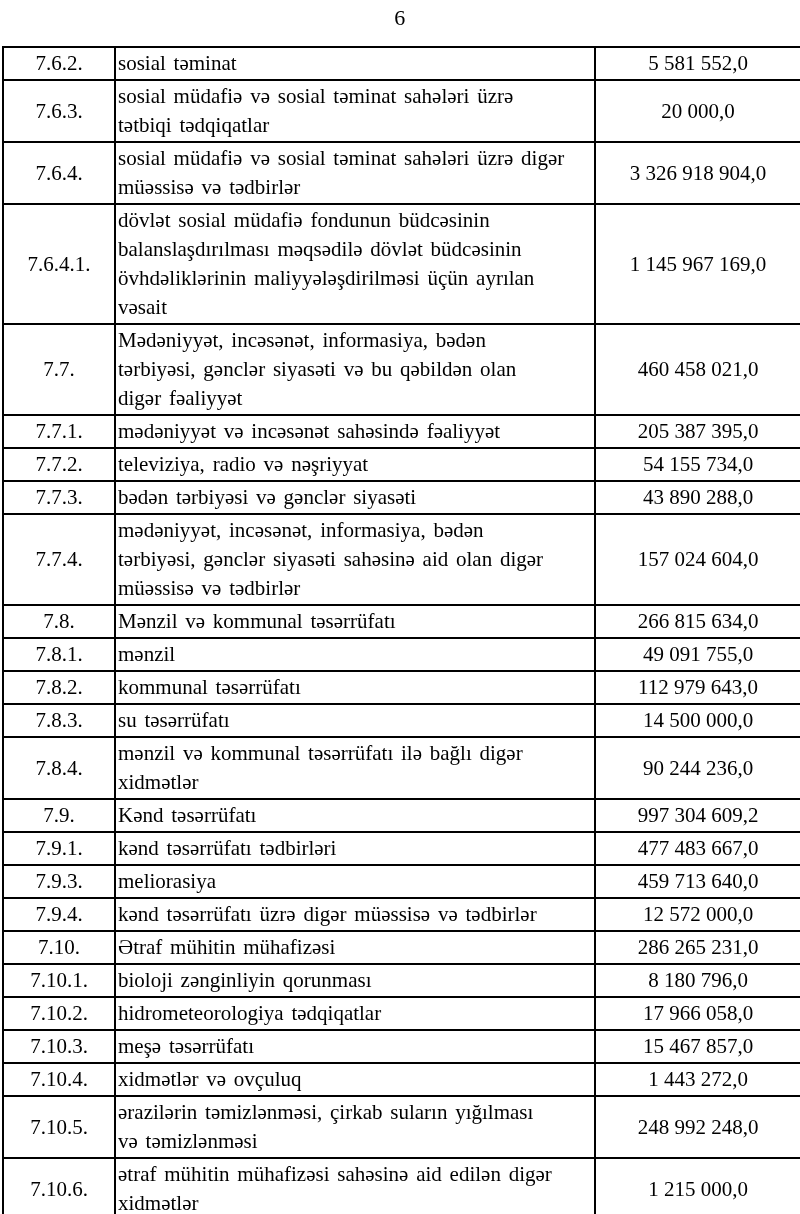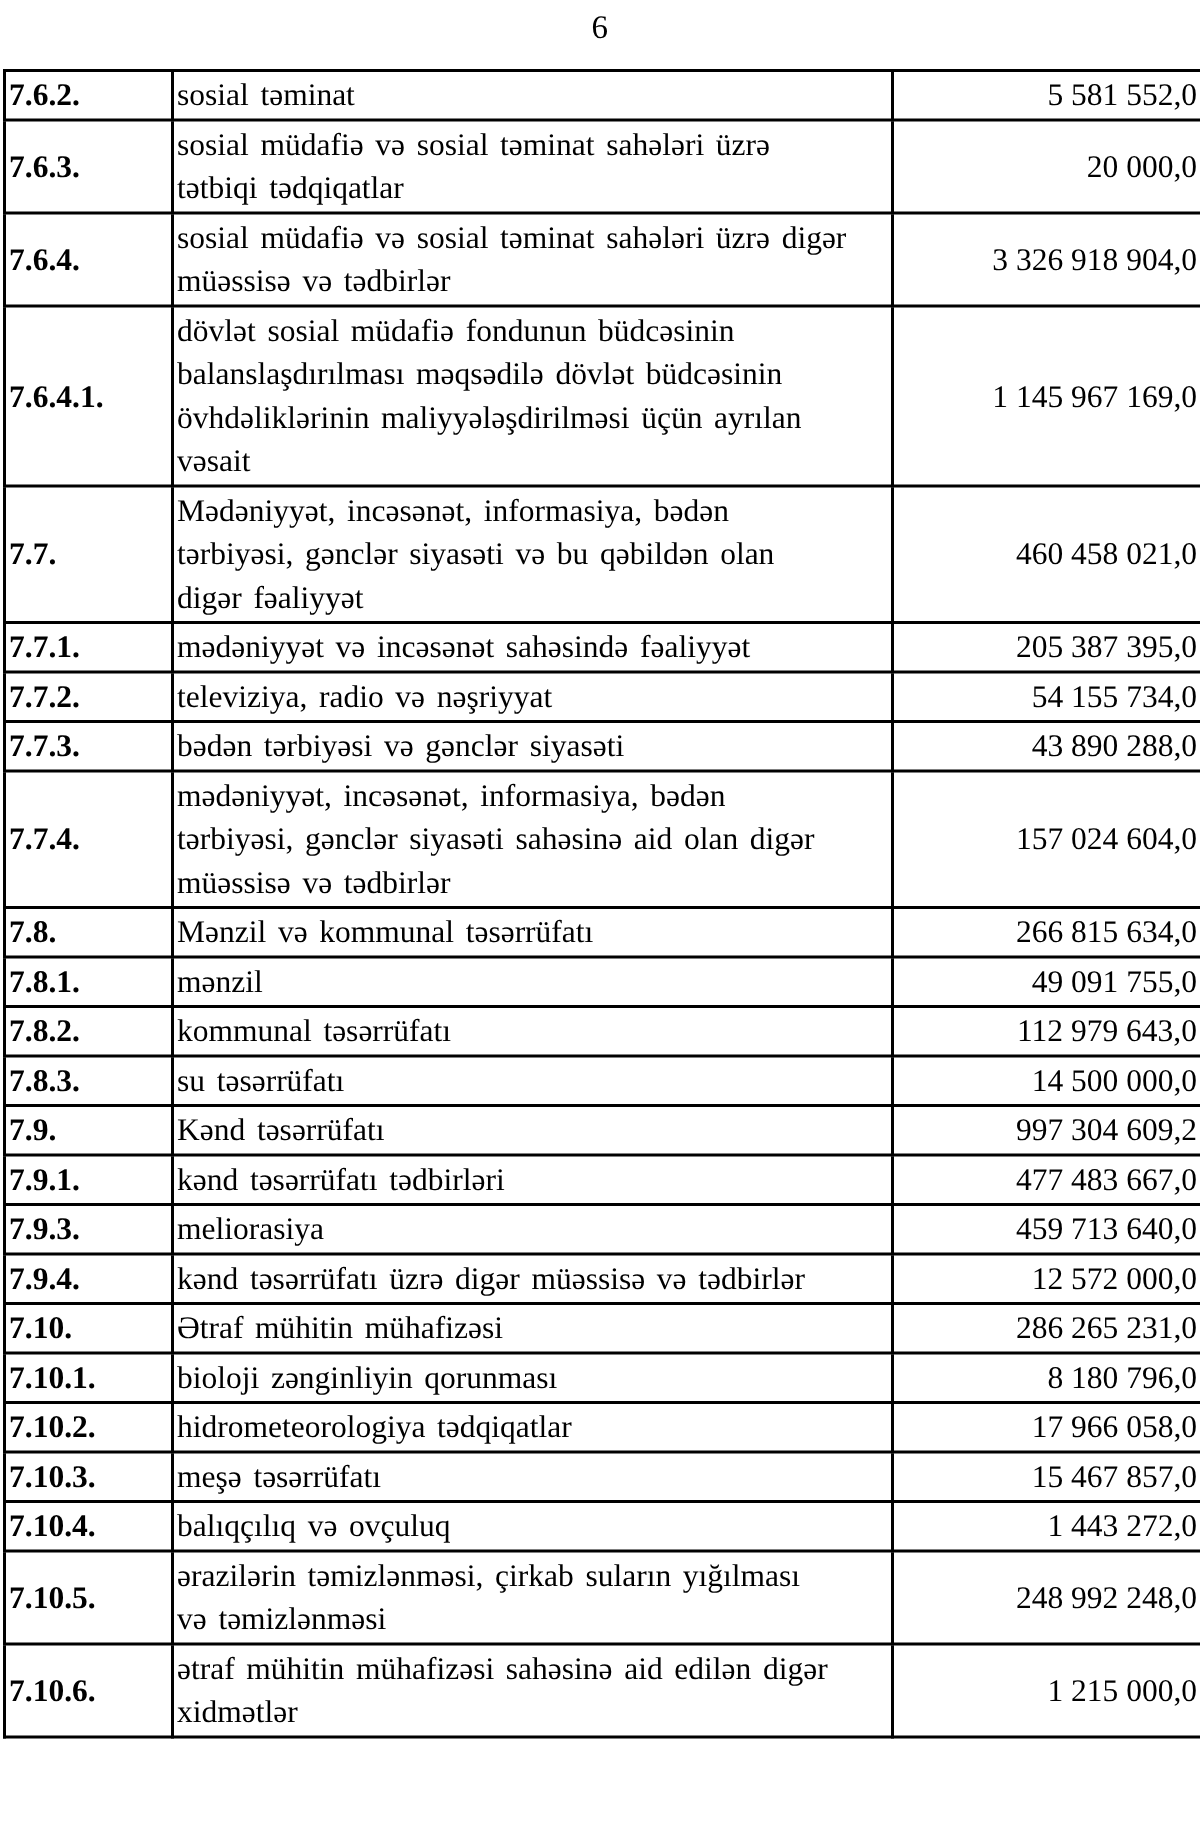--- a/index.html
+++ b/index.html
@@ -32,33 +32,33 @@
   table.budget-table td {
     border: 2px solid #000000;
     font-size: 21px;
     line-height: 29px;
     vertical-align: middle;
     padding: 1px 2px;
     overflow: hidden;
   }
   td.cell-code {
     width: 106px;
-    font-weight: bold;
+    text-align: center;
   }
   td.cell-desc {
     width: 474px;
     text-align: left;
     padding-left: 8px;
     padding-right: 4px;
     white-space: pre-line;
     word-spacing: 0.12em;
   }
   td.cell-amount {
     width: 200px;
-    text-align: right;
+    text-align: center;
     white-space: nowrap;
   }
 </style>
 </head>
 <body>
 
 <div class="page">
 
   <div class="page-number">6</div>
 
@@ -145,20 +145,26 @@
       <td class="cell-desc">kommunal təsərrüfatı</td>
       <td class="cell-amount">112 979 643,0</td>
     </tr>
 
     <tr>
       <td class="cell-code">7.8.3.</td>
       <td class="cell-desc">su təsərrüfatı</td>
       <td class="cell-amount">14 500 000,0</td>
     </tr>
 
+    <tr>
+      <td class="cell-code">7.8.4.</td>
+      <td class="cell-desc">mənzil və kommunal təsərrüfatı ilə bağlı digər
+xidmətlər</td>
+      <td class="cell-amount">90 244 236,0</td>
+    </tr>
 
     <tr>
       <td class="cell-code">7.9.</td>
       <td class="cell-desc">Kənd təsərrüfatı</td>
       <td class="cell-amount">997 304 609,2</td>
     </tr>
 
     <tr>
       <td class="cell-code">7.9.1.</td>
       <td class="cell-desc">kənd təsərrüfatı tədbirləri</td>
@@ -197,21 +203,21 @@
     </tr>
 
     <tr>
       <td class="cell-code">7.10.3.</td>
       <td class="cell-desc">meşə təsərrüfatı</td>
       <td class="cell-amount">15 467 857,0</td>
     </tr>
 
     <tr>
       <td class="cell-code">7.10.4.</td>
-      <td class="cell-desc">balıqçılıq və ovçuluq</td>
+      <td class="cell-desc">xidmətlər və ovçuluq</td>
       <td class="cell-amount">1 443 272,0</td>
     </tr>
 
     <tr>
       <td class="cell-code">7.10.5.</td>
       <td class="cell-desc">ərazilərin təmizlənməsi, çirkab suların yığılması
 və təmizlənməsi</td>
       <td class="cell-amount">248 992 248,0</td>
     </tr>
 

